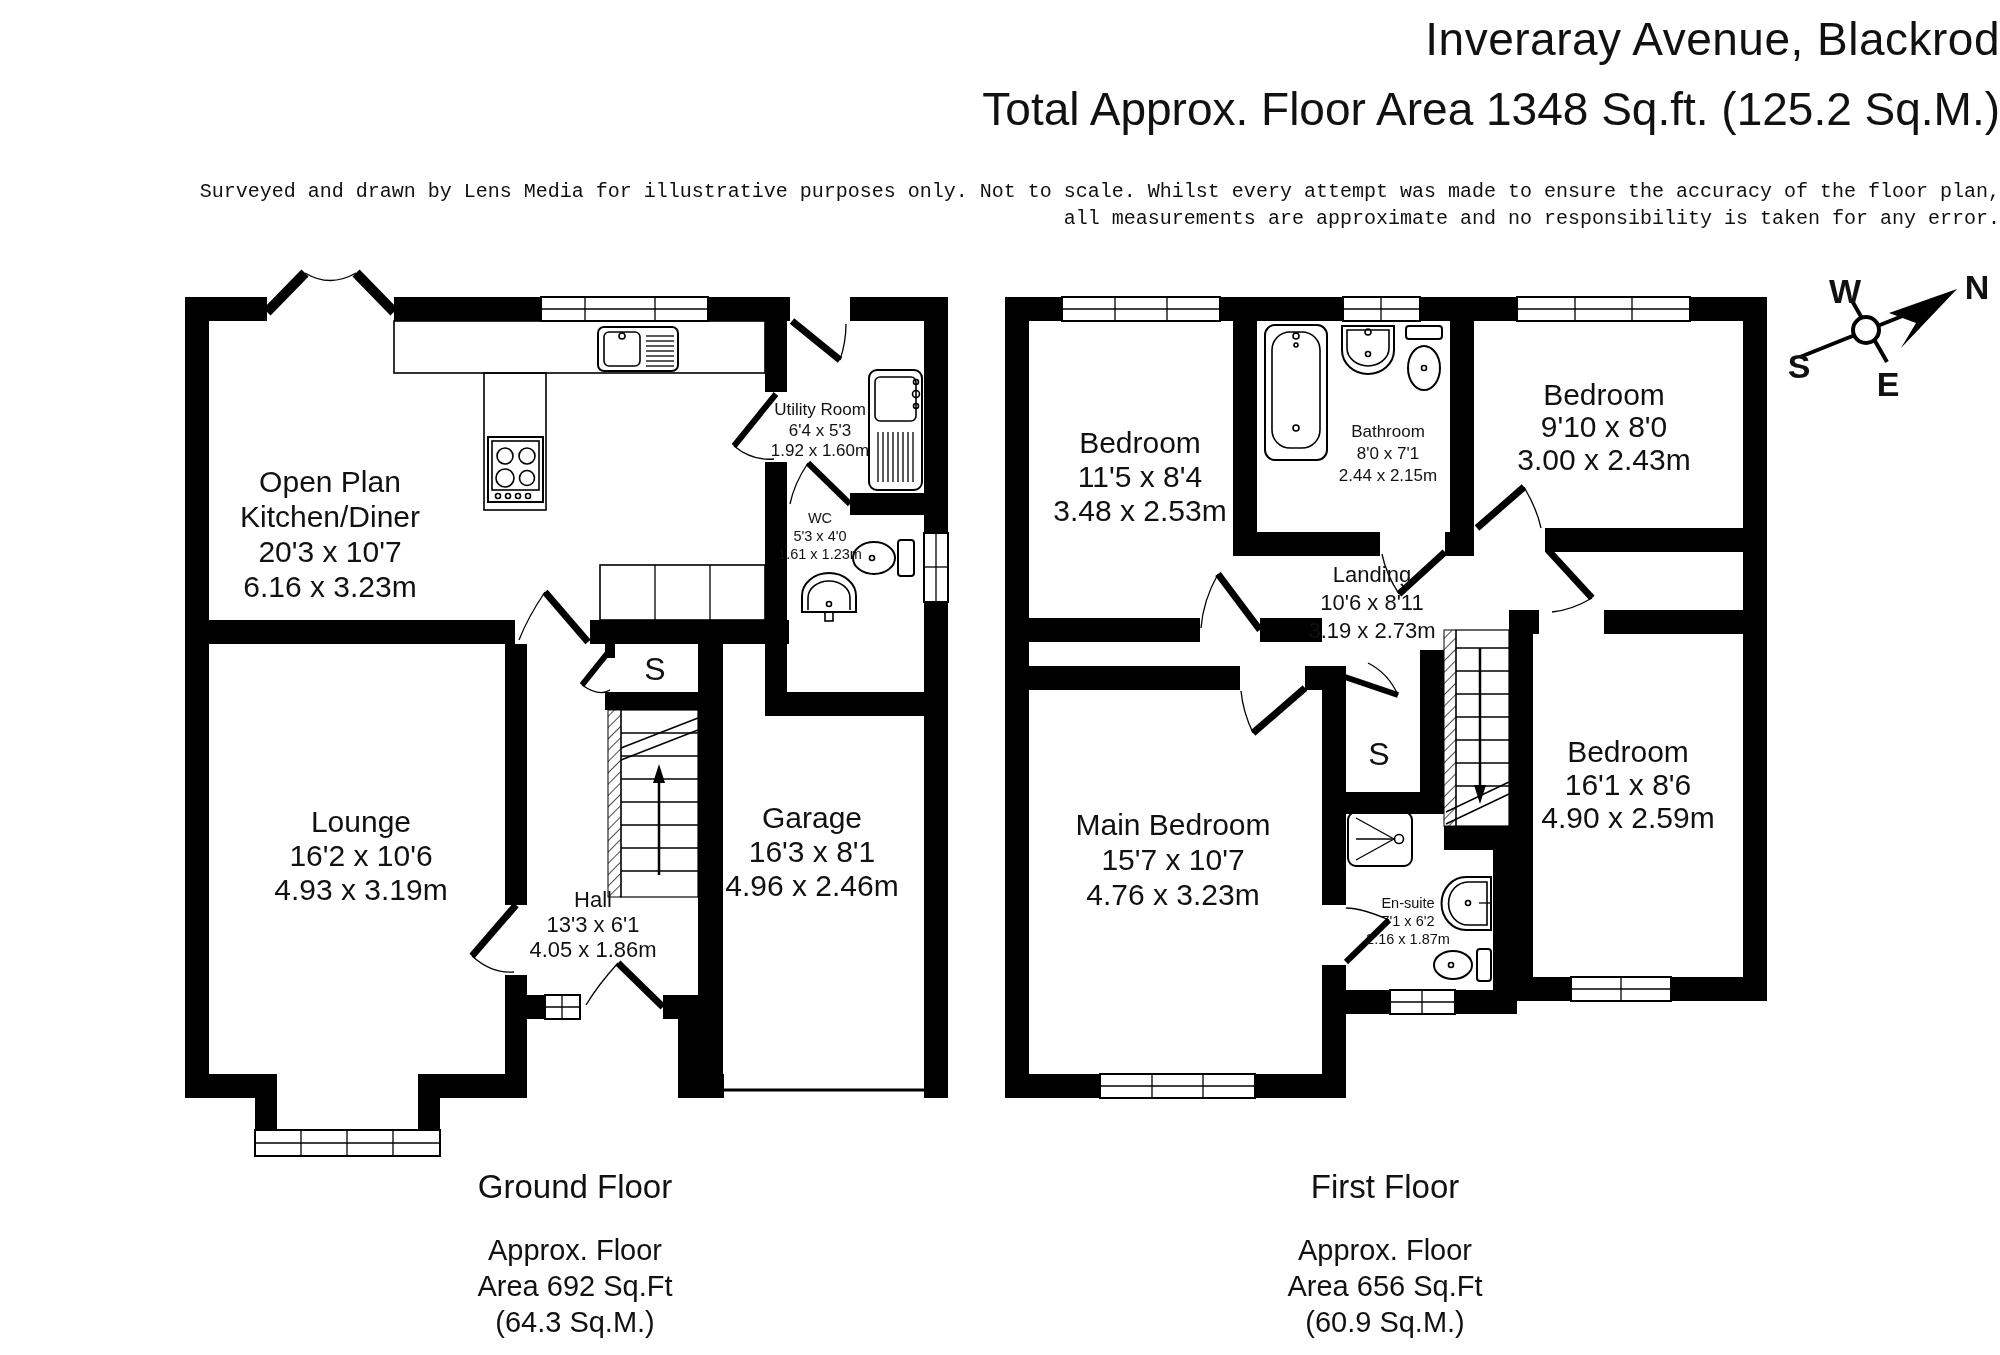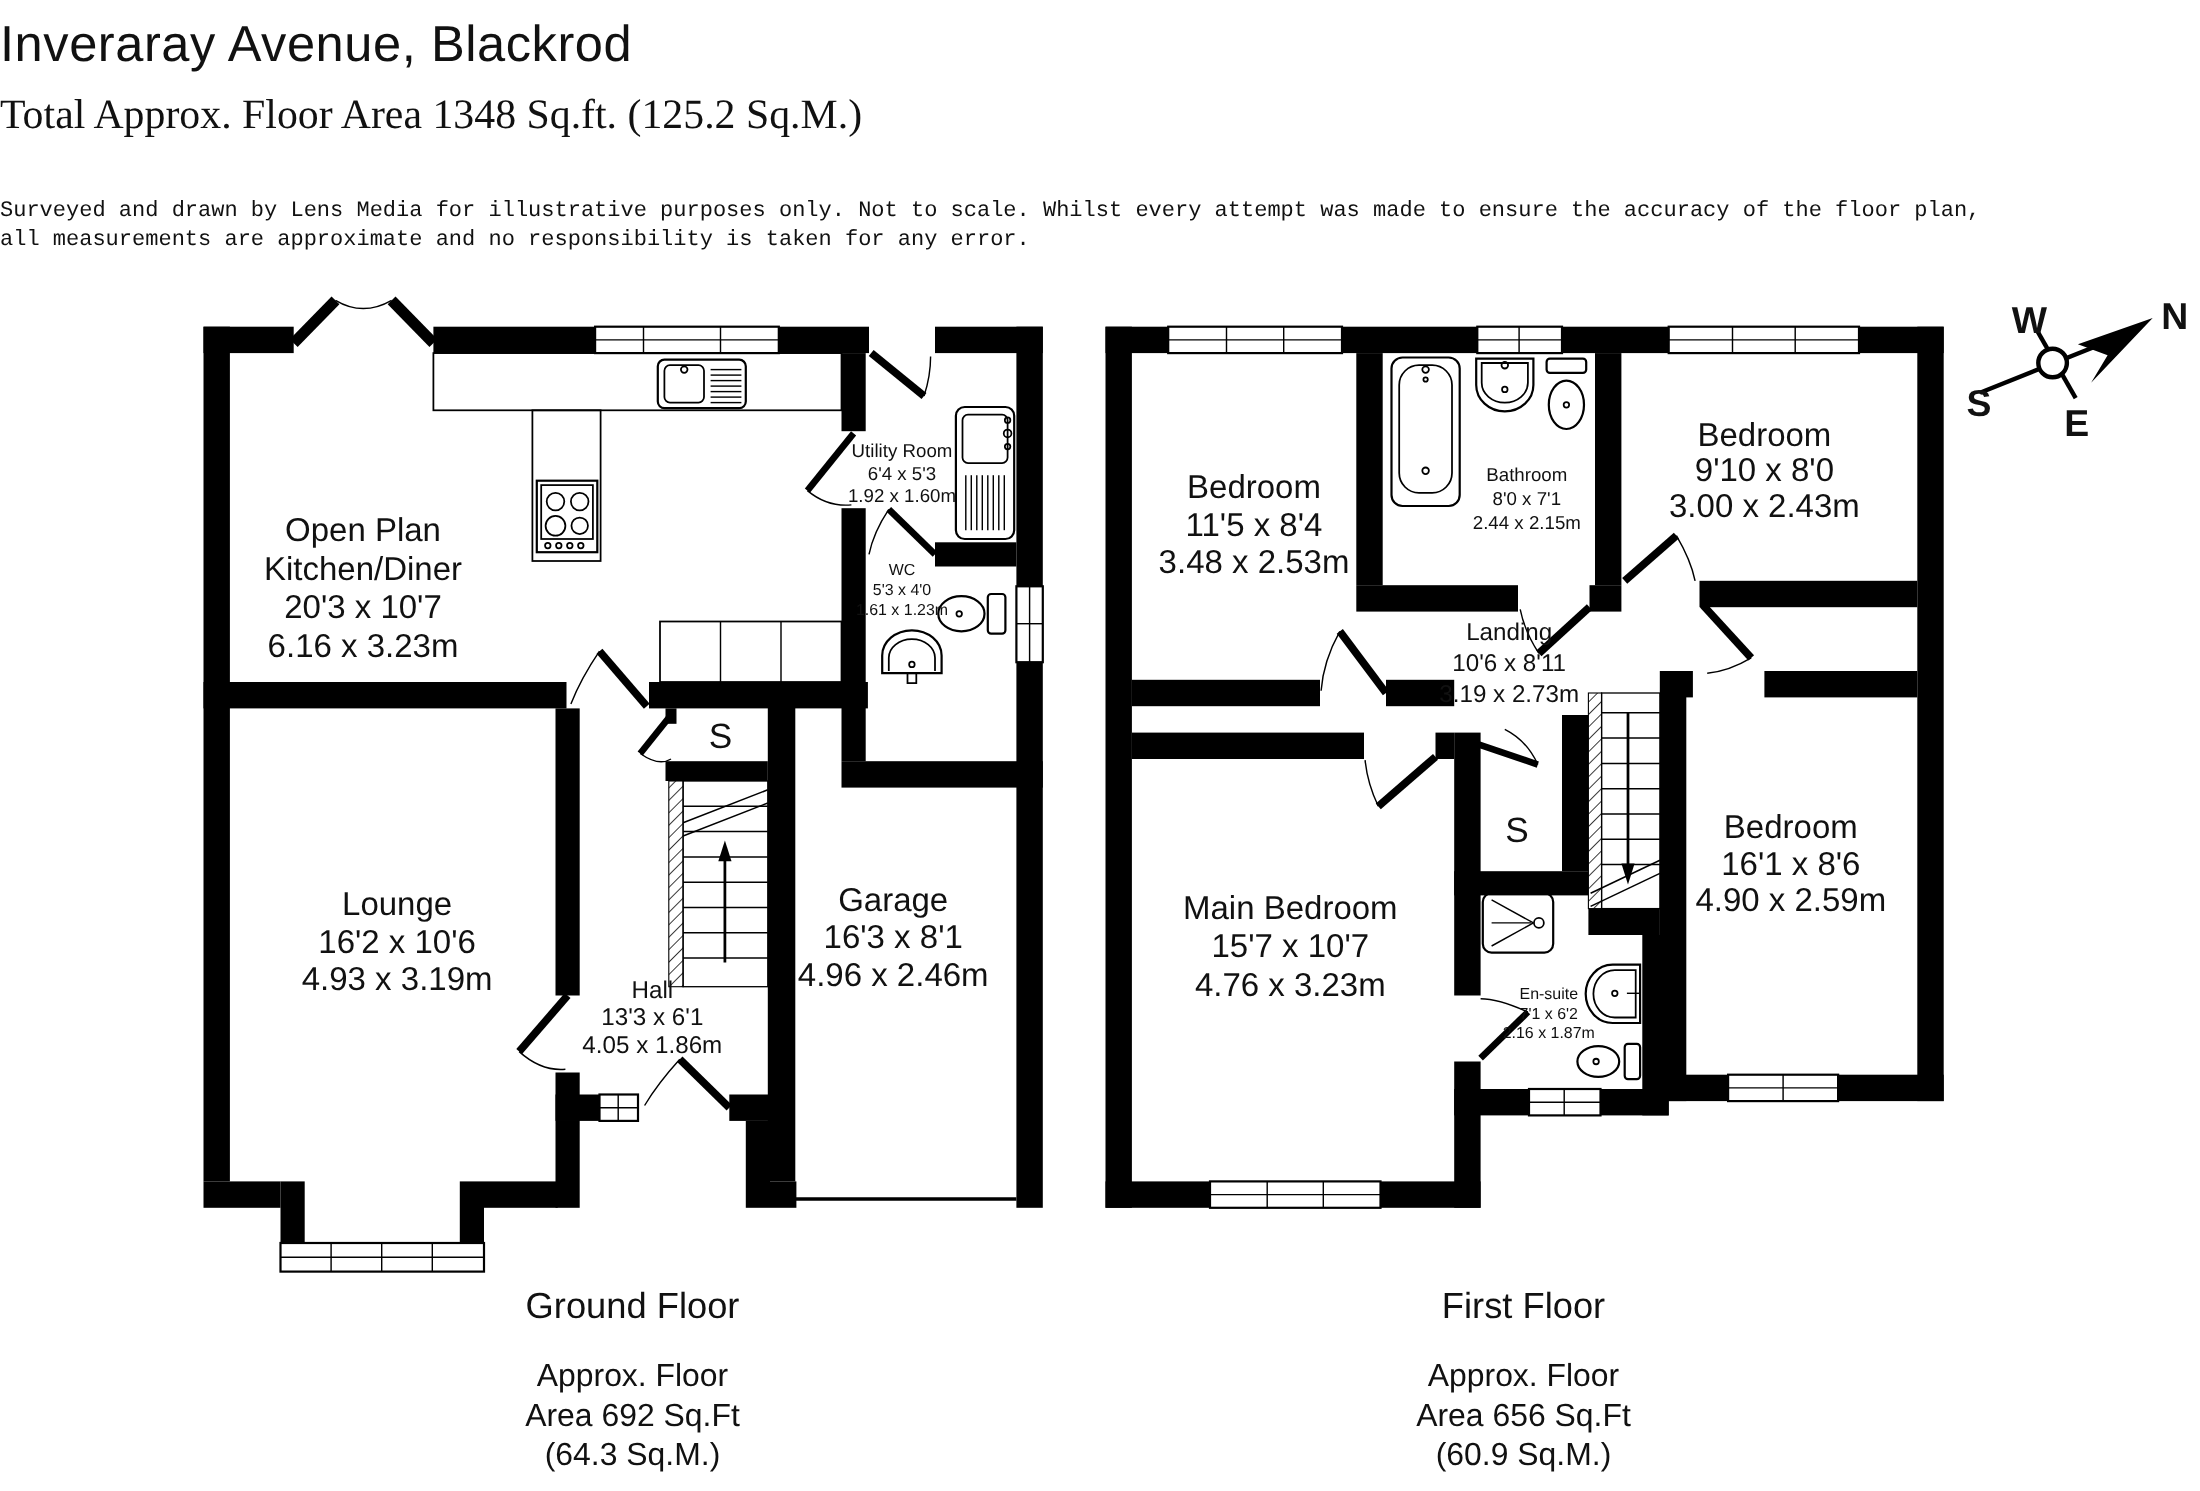--- a/index.html
+++ b/index.html
@@ -1,19 +1,19 @@
 <!DOCTYPE html>
 <html><head>
 <meta charset="utf-8">
 <style>
   html,body{margin:0;padding:0;background:#ffffff;}
   body{width:2000px;height:1355px;position:relative;font-family:"Liberation Sans",sans-serif;color:#111;}
-  .hdr{position:absolute;left:0;width:2000px;text-align:left;}
+  .hdr{position:absolute;left:0;width:2000px;text-align:right;}
   #title{top:12px;font-size:46px;font-weight:500;letter-spacing:0.5px;}
-  #subtitle{top:82px;font-size:38px;font-weight:500;font-family:Liberation Serif, serif;}
+  #subtitle{top:82px;font-size:46px;font-weight:500;}
   .disclaimer{font-size:20px;line-height:27px;font-family:Liberation Mono, monospace;}
   #disc1{top:178px;}
   #disc2{top:205px;}
   svg{position:absolute;top:0;left:0;}
   svg text{font-family:"Liberation Sans",sans-serif;fill:#111;}
   .room-big{font-size:30px;}
   .room-mid{font-size:22px;}
   .room-sm{font-size:17px;}
   .room-xs{font-size:14.5px;}
   .s-label{font-size:32px;}

